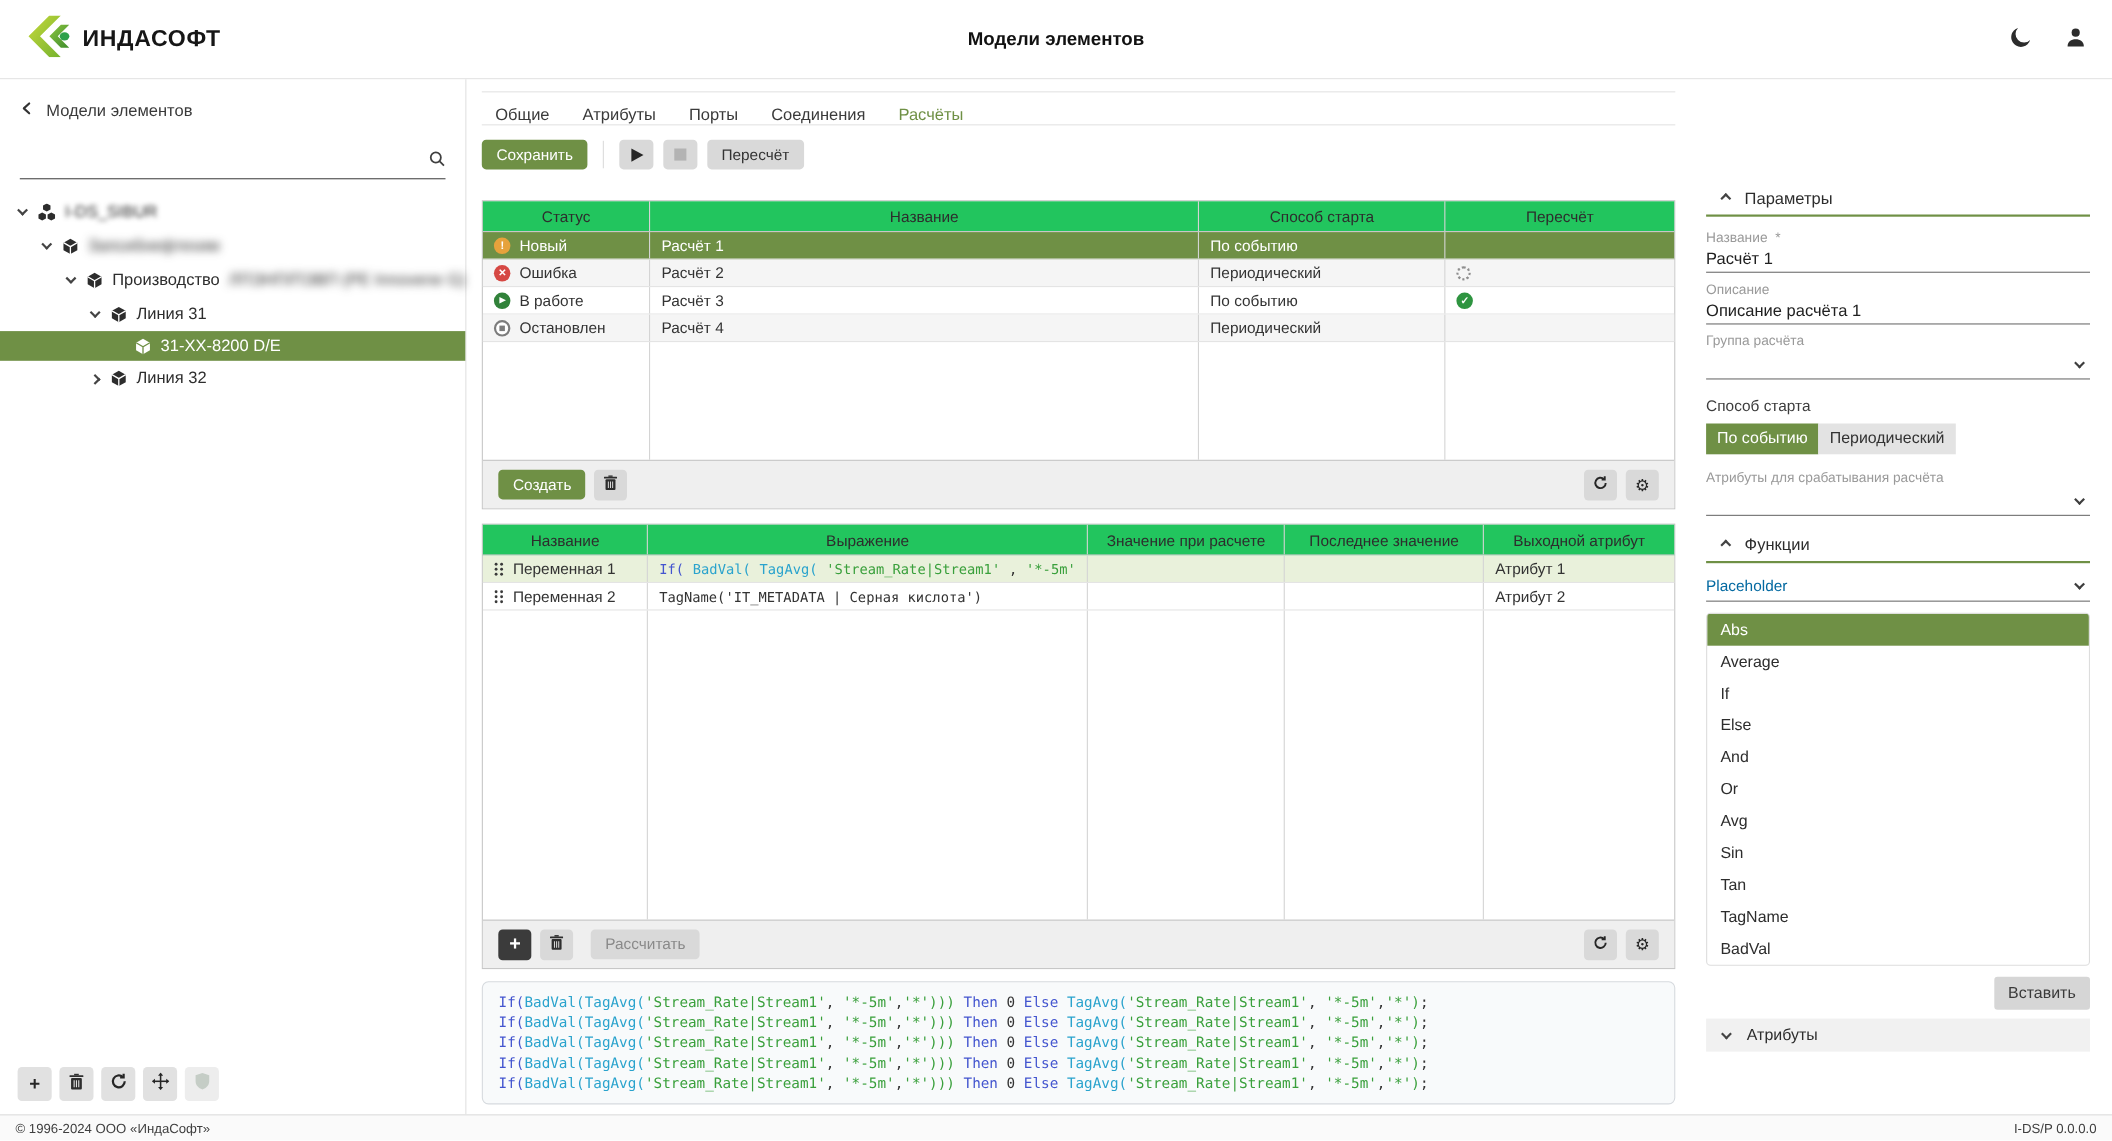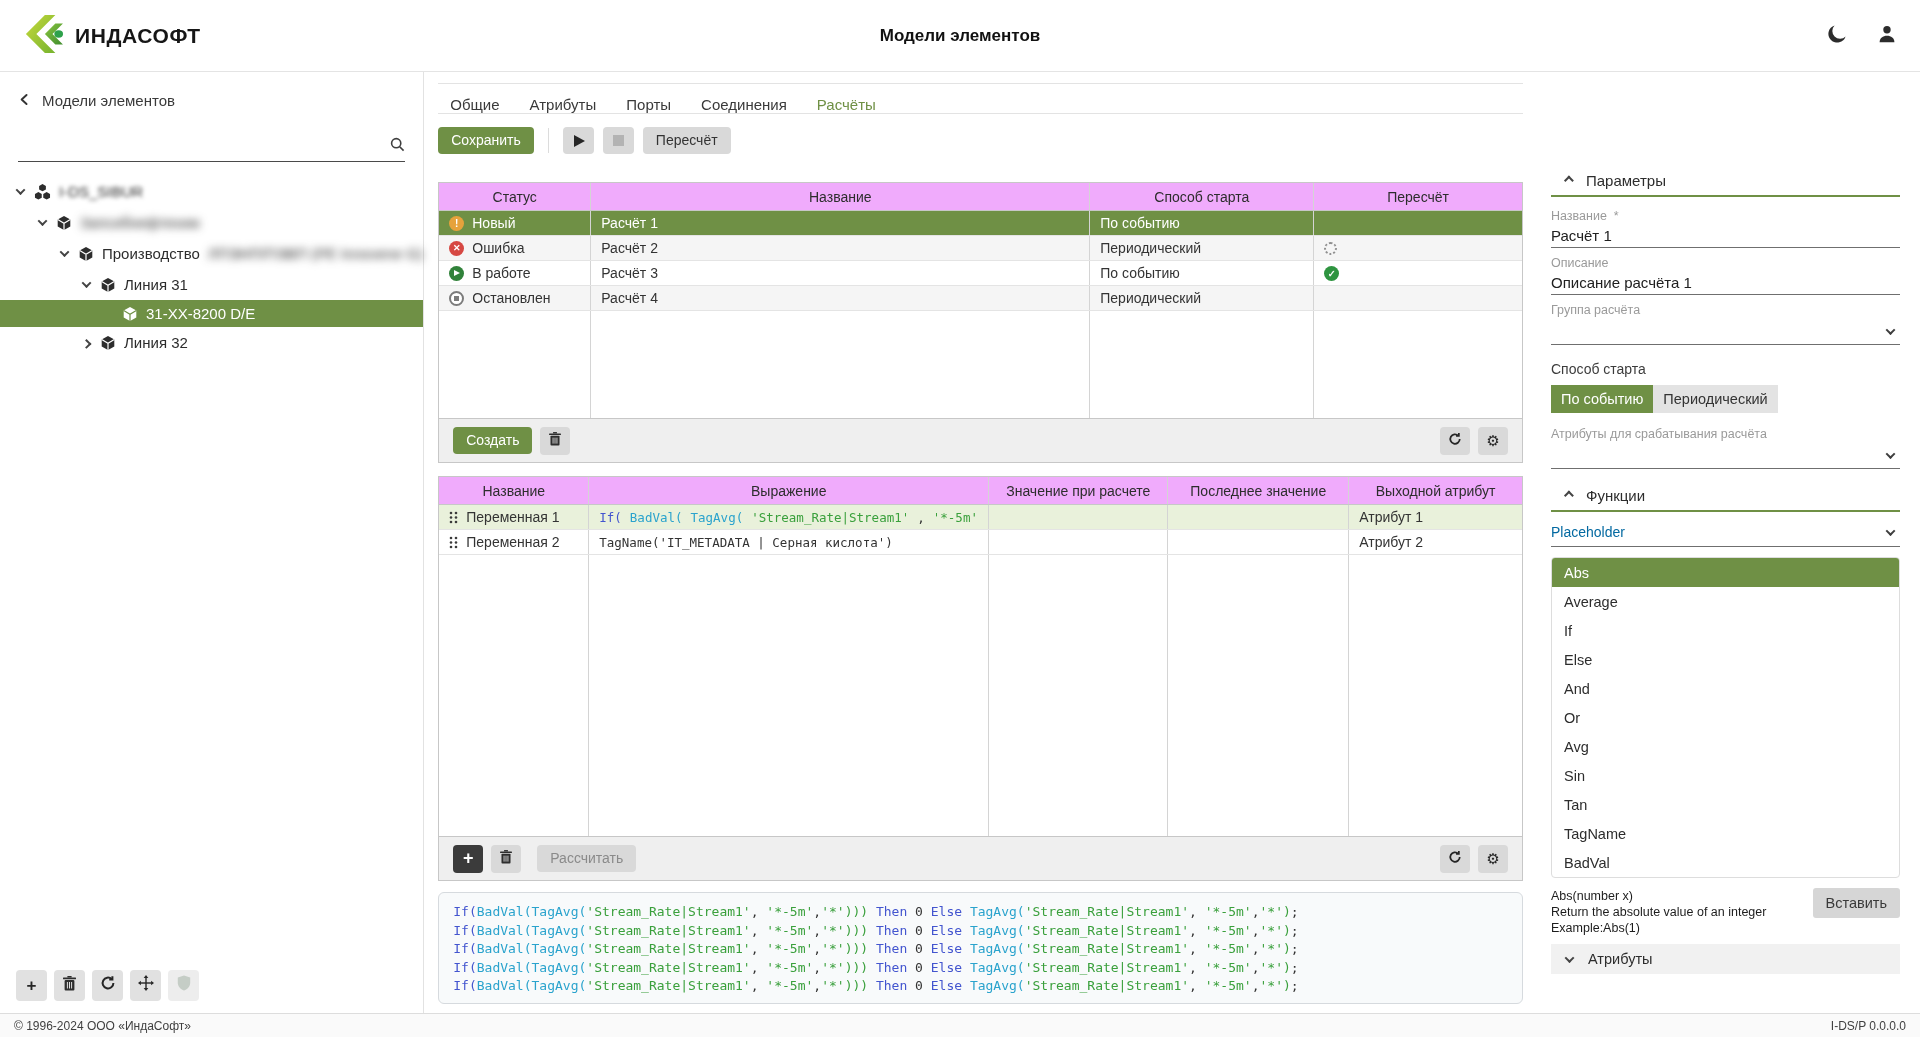--- a/index.html
+++ b/index.html
@@ -56,21 +56,21 @@
   .play-tri{width:0;height:0;border-left:11px solid #262626;border-top:6.5px solid transparent;border-bottom:6.5px solid transparent;margin-left:2px}
   .stop-sq{width:11px;height:11px;background:#b3b3b3}
 
   
   .tbl{border:1px solid #c7c7c7;display:flex;flex-direction:column;background:#fff}
   .t1{margin-top:28px;height:281px}
   .t2{margin-top:13px;height:405px}
   .trow{display:grid;flex:0 0 auto}
   .t1 .trow{grid-template-columns:152px 499px 224px 1fr}
   .t2 .trow{grid-template-columns:150px 400px 179px 181px 1fr}
-  .thead{background:#f0abfc;border-bottom:1px solid #c7c7c7}
+  .thead{background:#22c55e;border-bottom:1px solid #c7c7c7}
   .thead .cell{justify-content:center;height:27px;color:#2d2d2d}
   .cell{display:flex;align-items:center;padding:0 10px;border-right:1px solid #d4d4d4;height:24px;font-size:14px;overflow:hidden;white-space:nowrap;gap:8px}
   .trow .cell:last-child{border-right:none}
   .tbodyrow{border-bottom:1px solid #e4e4e4;cursor:pointer}
   .tbodyrow.alt{background:#f5f5f5}
   .tbodyrow.sel{background:var(--green);color:#fff}
   .tbodyrow.sel-light{background:var(--row-green)}
   .fillrow{flex:1}
   .fillrow .cell{height:100%;}
   .tfoot{flex:0 0 44px;background:var(--bar);border-top:1px solid #c7c7c7;display:flex;align-items:center;gap:8px;padding:0 14px}
@@ -585,25 +585,20 @@
           <div class="fn-item">And</div>
           <div class="fn-item">Or</div>
           <div class="fn-item">Avg</div>
           <div class="fn-item">Sin</div>
           <div class="fn-item">Tan</div>
           <div class="fn-item">TagName</div>
           <div class="fn-item">BadVal</div>
         </div>
 
       <div class="fn-doc">
-        <div class="fn-doc-text">
-          <div>Abs(number x)</div>
-          <div>Return the absolute value of an integer</div>
-          <div>Example:Abs(1)</div>
-        </div>
         <button class="ins-btn">Вставить</button>
       </div>
 
       <div class="collapsed-bar">
         <span class="chevbox">
             <span class="chev down"></span>
           </span>
         <span>Атрибуты</span>
       </div>
     </aside>

